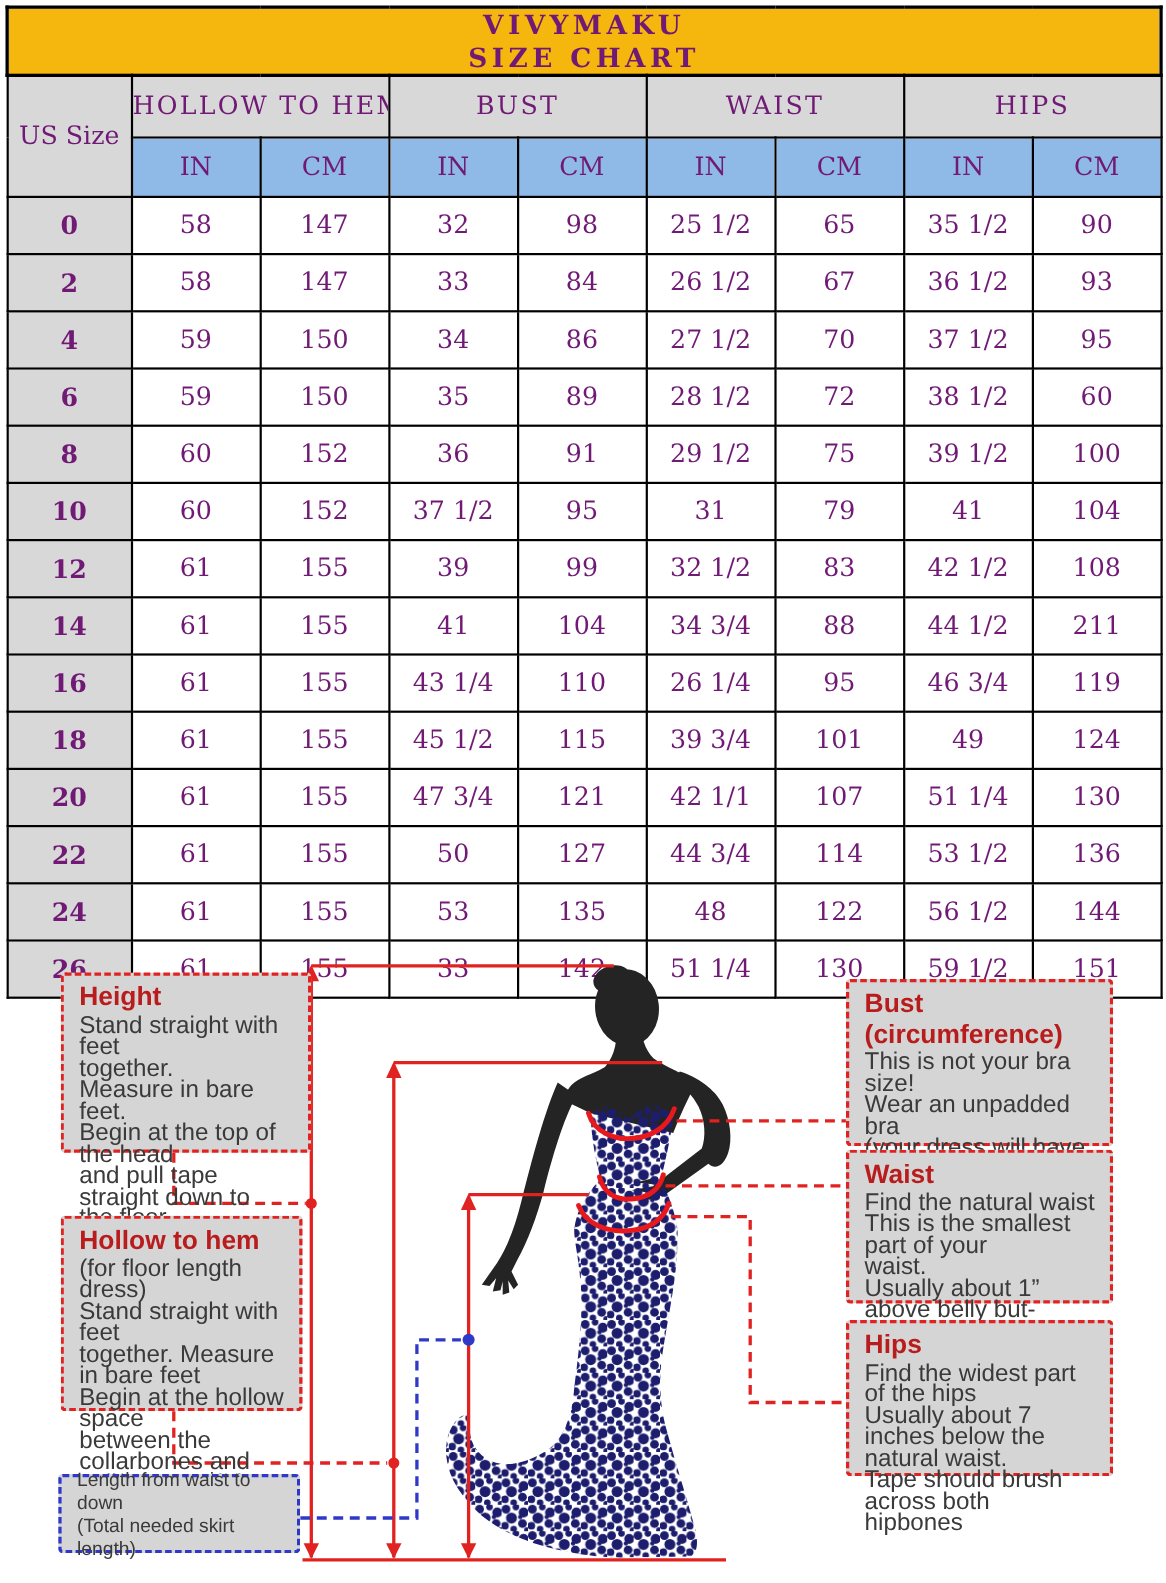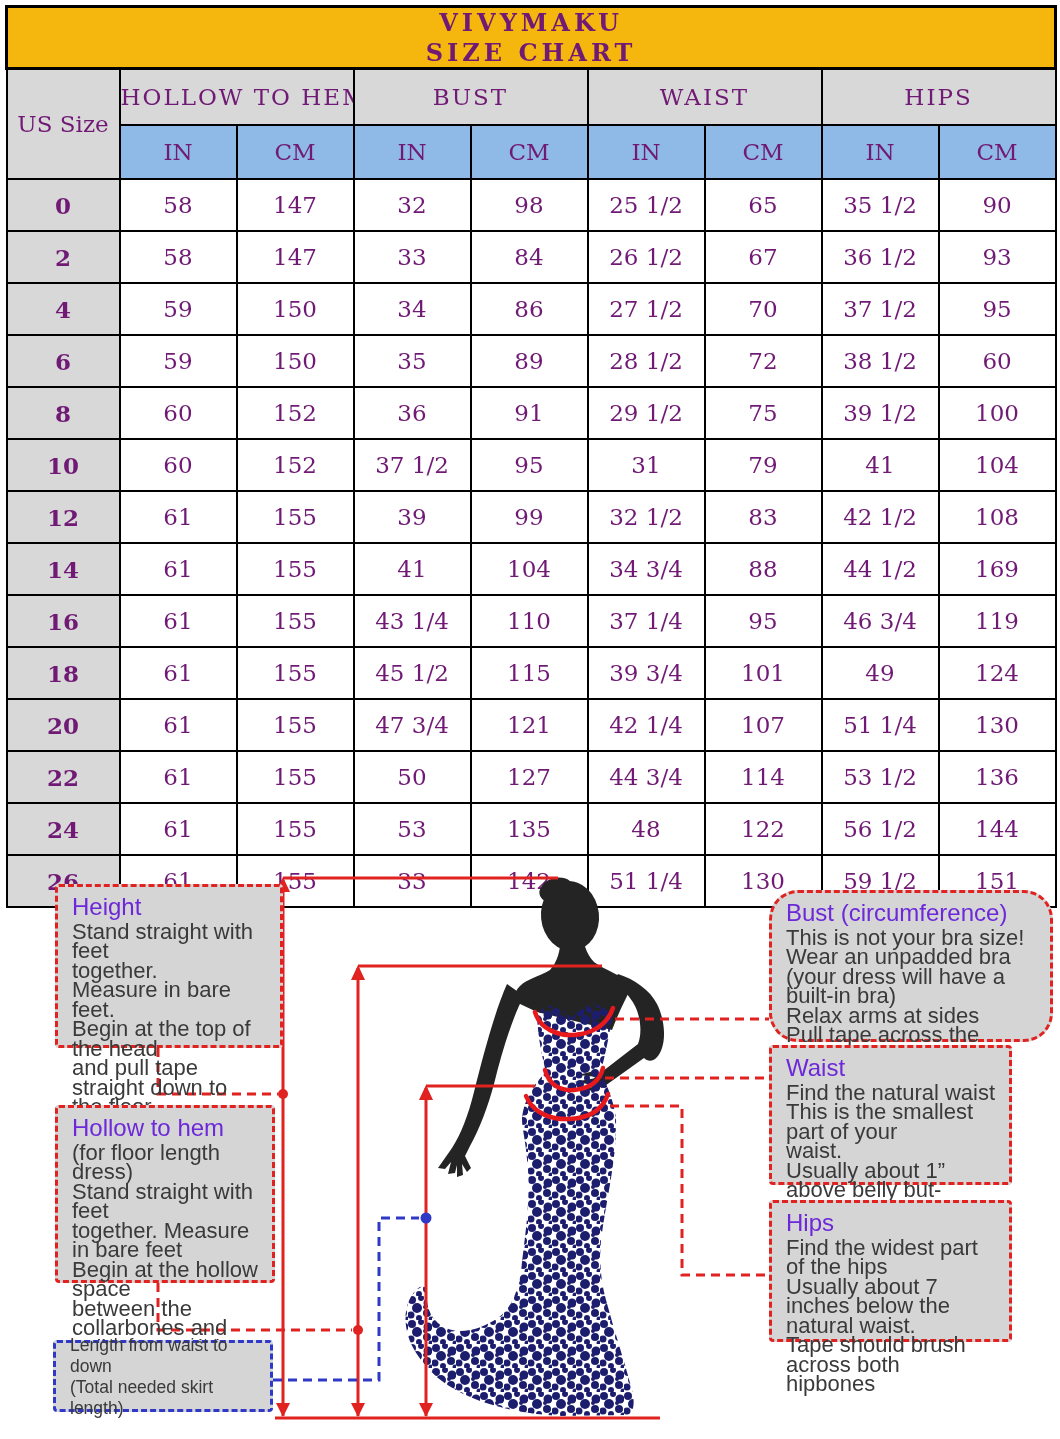--- a/index.html
+++ b/index.html
@@ -37,21 +37,21 @@
 
   
   .diagram{position:absolute;left:0;top:870px;width:1060px;height:569px;}
   .diagram svg{position:absolute;left:0;top:0;}
   .note-box{
     position:absolute;background:var(--box-gray);
     border:3px dashed var(--accent-red);border-radius:4px;
     padding:6px 12px 4px 14px;box-sizing:border-box;color:#3a3a3a;
   }
   .note-box.blue{border-color:var(--accent-blue);display:flex;align-items:center;justify-content:flex-end;}
-  .note-title{font-size:24px;color:#6d28d9;margin:0 0 1px 0;font-weight:400;line-height:1.15;}
+  .note-title{font-size:24px;color:#b91c1c;margin:0 0 1px 0;font-weight:700;line-height:1.15;}
   .note-body{font-size:22px;line-height:19.5px;white-space:pre-line;}
   .note-box.blue .note-body{font-size:17.5px;line-height:21px;}
 
   .fl{fill:var(--dress-navy);}
   .sil{fill:var(--silhouette-black);}
   .rline{stroke:var(--accent-red);stroke-width:3;fill:none;}
   .rdash{stroke:var(--accent-red);stroke-width:3;fill:none;stroke-dasharray:9 6;}
   .bdash{stroke:var(--accent-blue);stroke-width:3;fill:none;stroke-dasharray:9 6;}
   .rarc{stroke:#e8191c;stroke-width:4.5;fill:none;stroke-linecap:round;}
   .rfill{fill:var(--accent-red);}
@@ -179,29 +179,29 @@
         </tr>
         <tr class="data-row">
           <td class="size-col">14</td>
           <td>61</td>
           <td>155</td>
           <td>41</td>
           <td>104</td>
           <td>34 3/4</td>
           <td>88</td>
           <td>44 1/2</td>
-          <td>169</td>
+          <td>211</td>
         </tr>
         <tr class="data-row">
           <td class="size-col">16</td>
           <td>61</td>
           <td>155</td>
           <td>43 1/4</td>
           <td>110</td>
-          <td>37 1/4</td>
+          <td>26 1/4</td>
           <td>95</td>
           <td>46 3/4</td>
           <td>119</td>
         </tr>
         <tr class="data-row">
           <td class="size-col">18</td>
           <td>61</td>
           <td>155</td>
           <td>45 1/2</td>
           <td>115</td>
@@ -209,21 +209,21 @@
           <td>101</td>
           <td>49</td>
           <td>124</td>
         </tr>
         <tr class="data-row">
           <td class="size-col">20</td>
           <td>61</td>
           <td>155</td>
           <td>47 3/4</td>
           <td>121</td>
-          <td>42 1/4</td>
+          <td>42 1/1</td>
           <td>107</td>
           <td>51 1/4</td>
           <td>130</td>
         </tr>
         <tr class="data-row">
           <td class="size-col">22</td>
           <td>61</td>
           <td>155</td>
           <td>50</td>
           <td>127</td>
@@ -386,21 +386,21 @@
 between the collarbones and
 pull tape straight down to the
 floor</div>
     </div>
 
     <div class="note-box blue" style="left:53px;top:470px;width:220px;height:72px;">
       <div class="note-body">Length from waist to down
 (Total needed skirt length)</div>
     </div>
 
-    <div class="note-box" style="left:769px;top:20px;width:284px;height:152px;border-radius:29px;">
+    <div class="note-box" style="left:769px;top:20px;width:243px;height:152px;">
       <div class="note-title">Bust (circumference)</div>
       <div class="note-body">This is not your bra size!
 Wear an unpadded bra
 (your dress will have a built-in bra)
 Relax arms at sides
 Pull tape across the fullest part of
 the bust</div>
     </div>
 
     <div class="note-box" style="left:769px;top:175px;width:243px;height:140px;">

